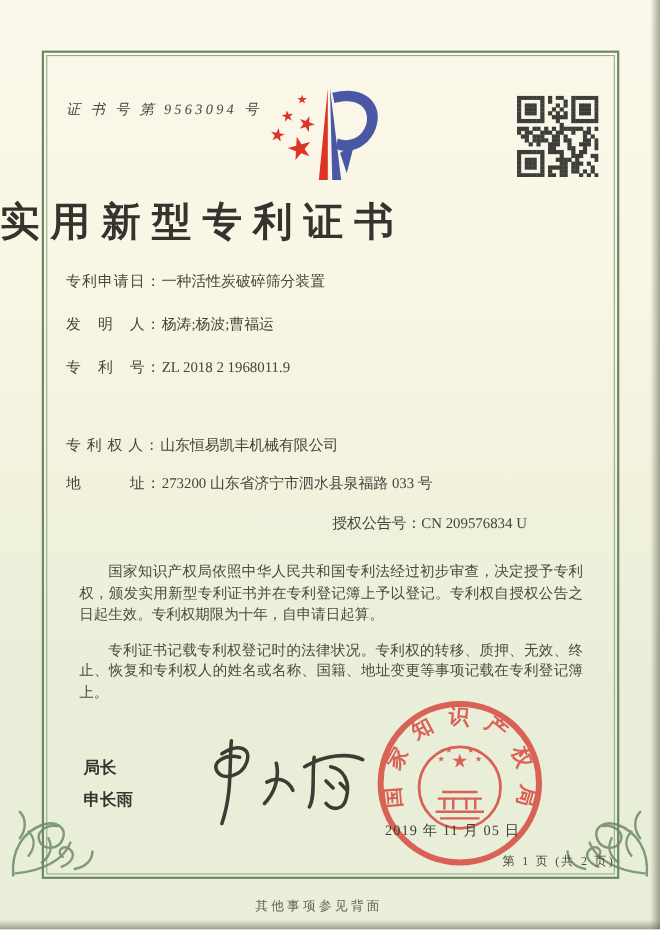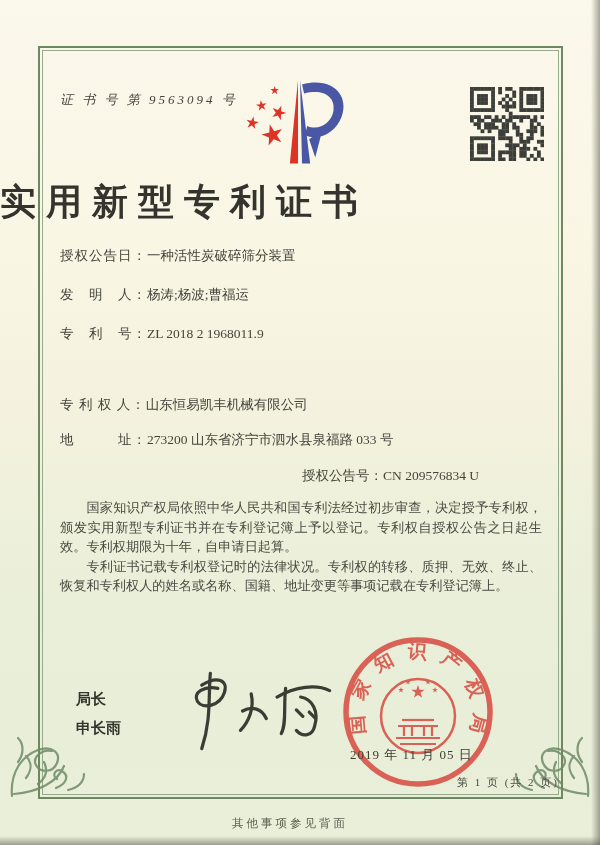--- a/index.html
+++ b/index.html
@@ -19,21 +19,21 @@
   .qr{position:absolute;left:470px;top:87px;width:74px;height:74px;}
   .title{position:absolute;left:0;right:0;top:178px;
     font-size:36px;font-weight:600;letter-spacing:10px;color:#34332e;}
   .row{position:absolute;left:60px;font-size:13.5px;white-space:nowrap;color:#45443c;}
   .row .lab{letter-spacing:1px;}
   .r0{top:247px}.r1{top:286px}.r2{top:325px}.r3{top:359px}.r4{top:396px}.r5{top:431px}
   .grant{position:absolute;top:467px;font-size:13.5px;white-space:nowrap;color:#45443c;}
   .g-l{left:60px}.g-r{left:302px}
   .paras{position:absolute;left:60px;top:498px;width:482px;font-size:13.2px;line-height:19.5px;
     text-align:justify;color:#4a4a42;}
-  .paras p{margin:0;text-indent:2em;}
+  .paras p{margin:12px;text-indent:2em;}
   .signer{position:absolute;left:76px;top:685px;font-size:15px;font-weight:600;
     line-height:29px;color:#33352e;font-family:Liberation Serif, serif;}
   .signature{position:absolute;left:168px;top:668px;width:175px;height:86px;}
   .seal{position:absolute;left:338px;top:632px;width:160px;height:160px;opacity:.92;}
   .seal-date{position:absolute;left:350px;top:746px;font-size:13px;letter-spacing:1px;
     color:#403d34;z-index:5;}
   .page-footer{position:absolute;left:38px;width:521px;top:775px;text-align:right;
     font-size:11px;letter-spacing:2px;color:#4c4a42;}
   .back-note{position:absolute;left:0;right:20px;top:816px;text-align:center;
     font-size:11.5px;letter-spacing:3px;color:#5f6152;}
@@ -294,21 +294,21 @@
       <rect x="38.76" y="70.48" width="3.82" height="3.82" fill="#3c3e39"></rect>
       <rect x="42.29" y="70.48" width="3.82" height="3.82" fill="#3c3e39"></rect>
       <rect x="56.38" y="70.48" width="3.82" height="3.82" fill="#3c3e39"></rect>
       <rect x="63.43" y="70.48" width="3.82" height="3.82" fill="#3c3e39"></rect>
       <rect x="70.48" y="70.48" width="3.82" height="3.82" fill="#3c3e39"></rect>
     </svg>
 
   <div class="title">实用新型专利证书</div>
 
   <div class="row r0">
-    <span class="lab">授权公告日：</span><span>一种活性炭破碎筛分装置</span>
+    <span class="lab">专利申请日：</span><span>一种活性炭破碎筛分装置</span>
   </div>
   <div class="row r1">
     <span class="lab">发　明　人：</span><span>杨涛;杨波;曹福运</span>
   </div>
   <div class="row r2">
     <span class="lab">专　利　号：</span><span>ZL 2018 2 1968011.9</span>
   </div>
   <div class="row r4">
     <span class="lab">专 利 权 人：</span><span>山东恒易凯丰机械有限公司</span>
   </div>

